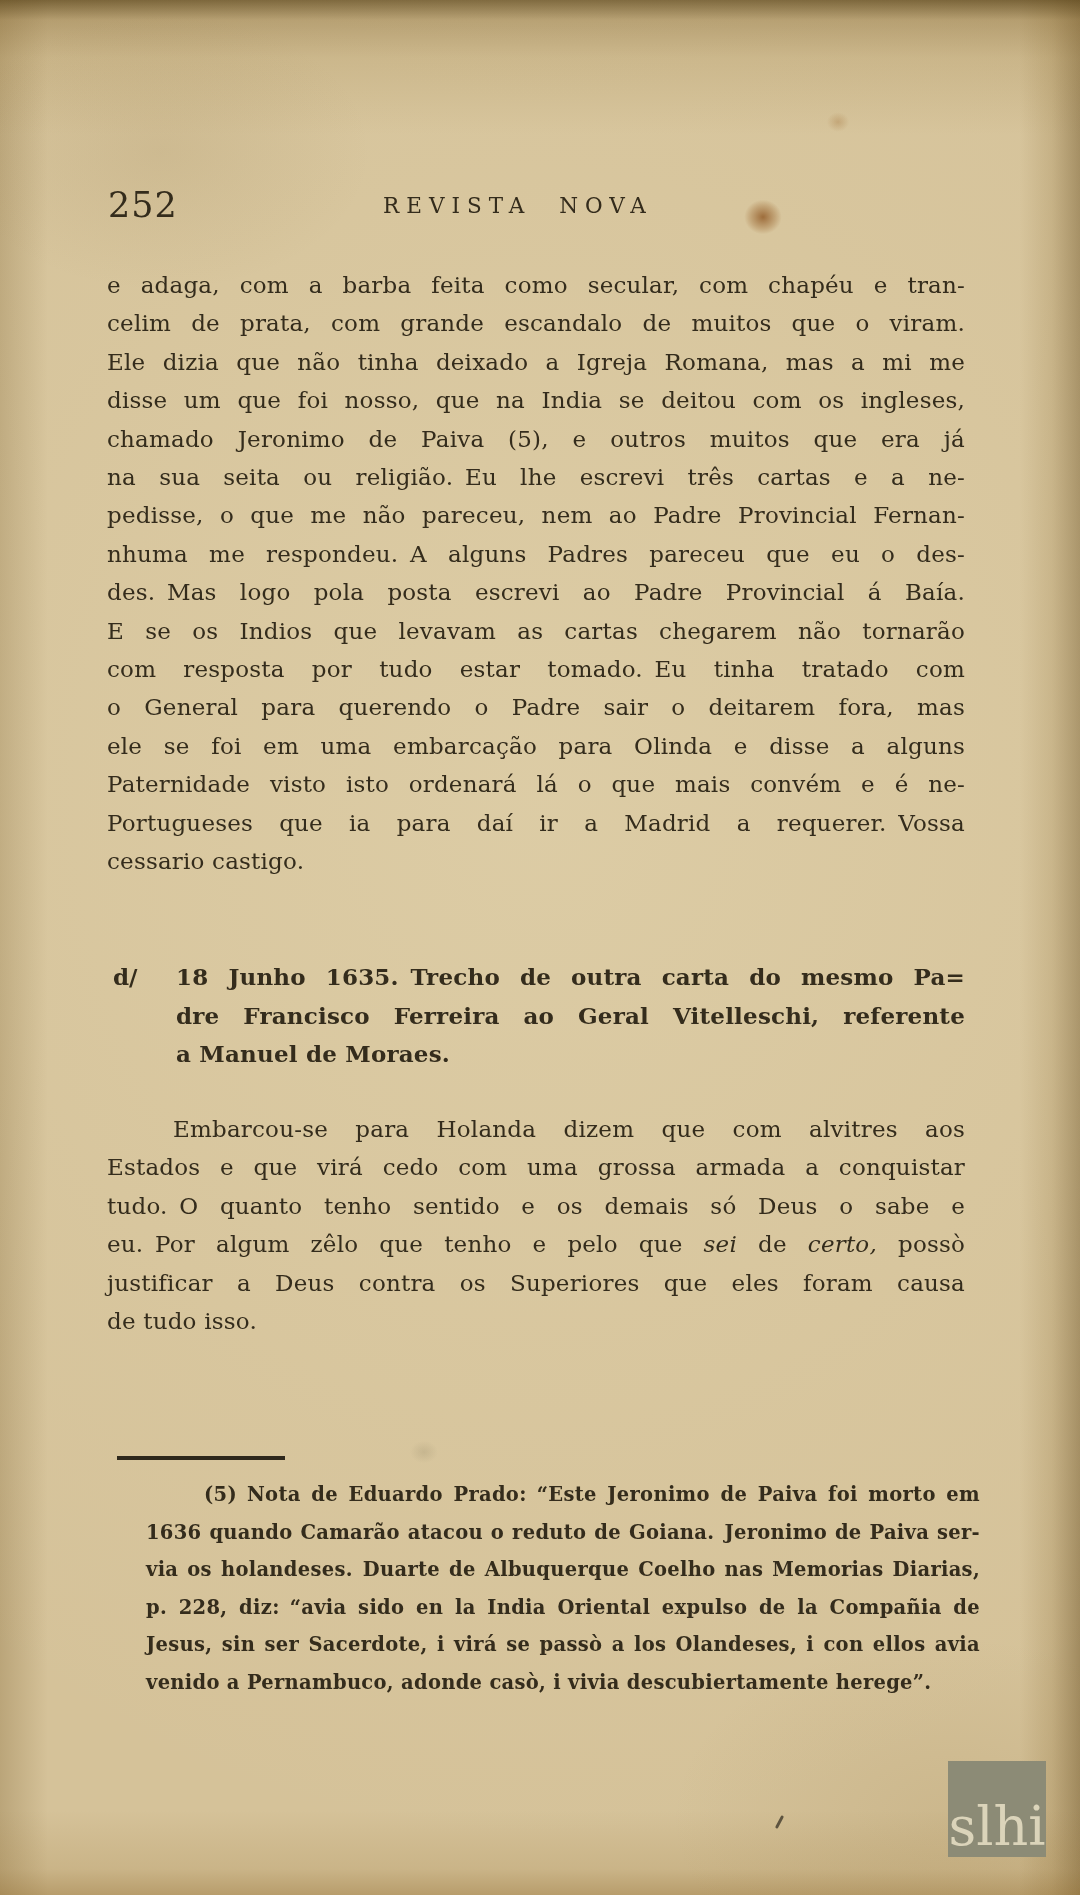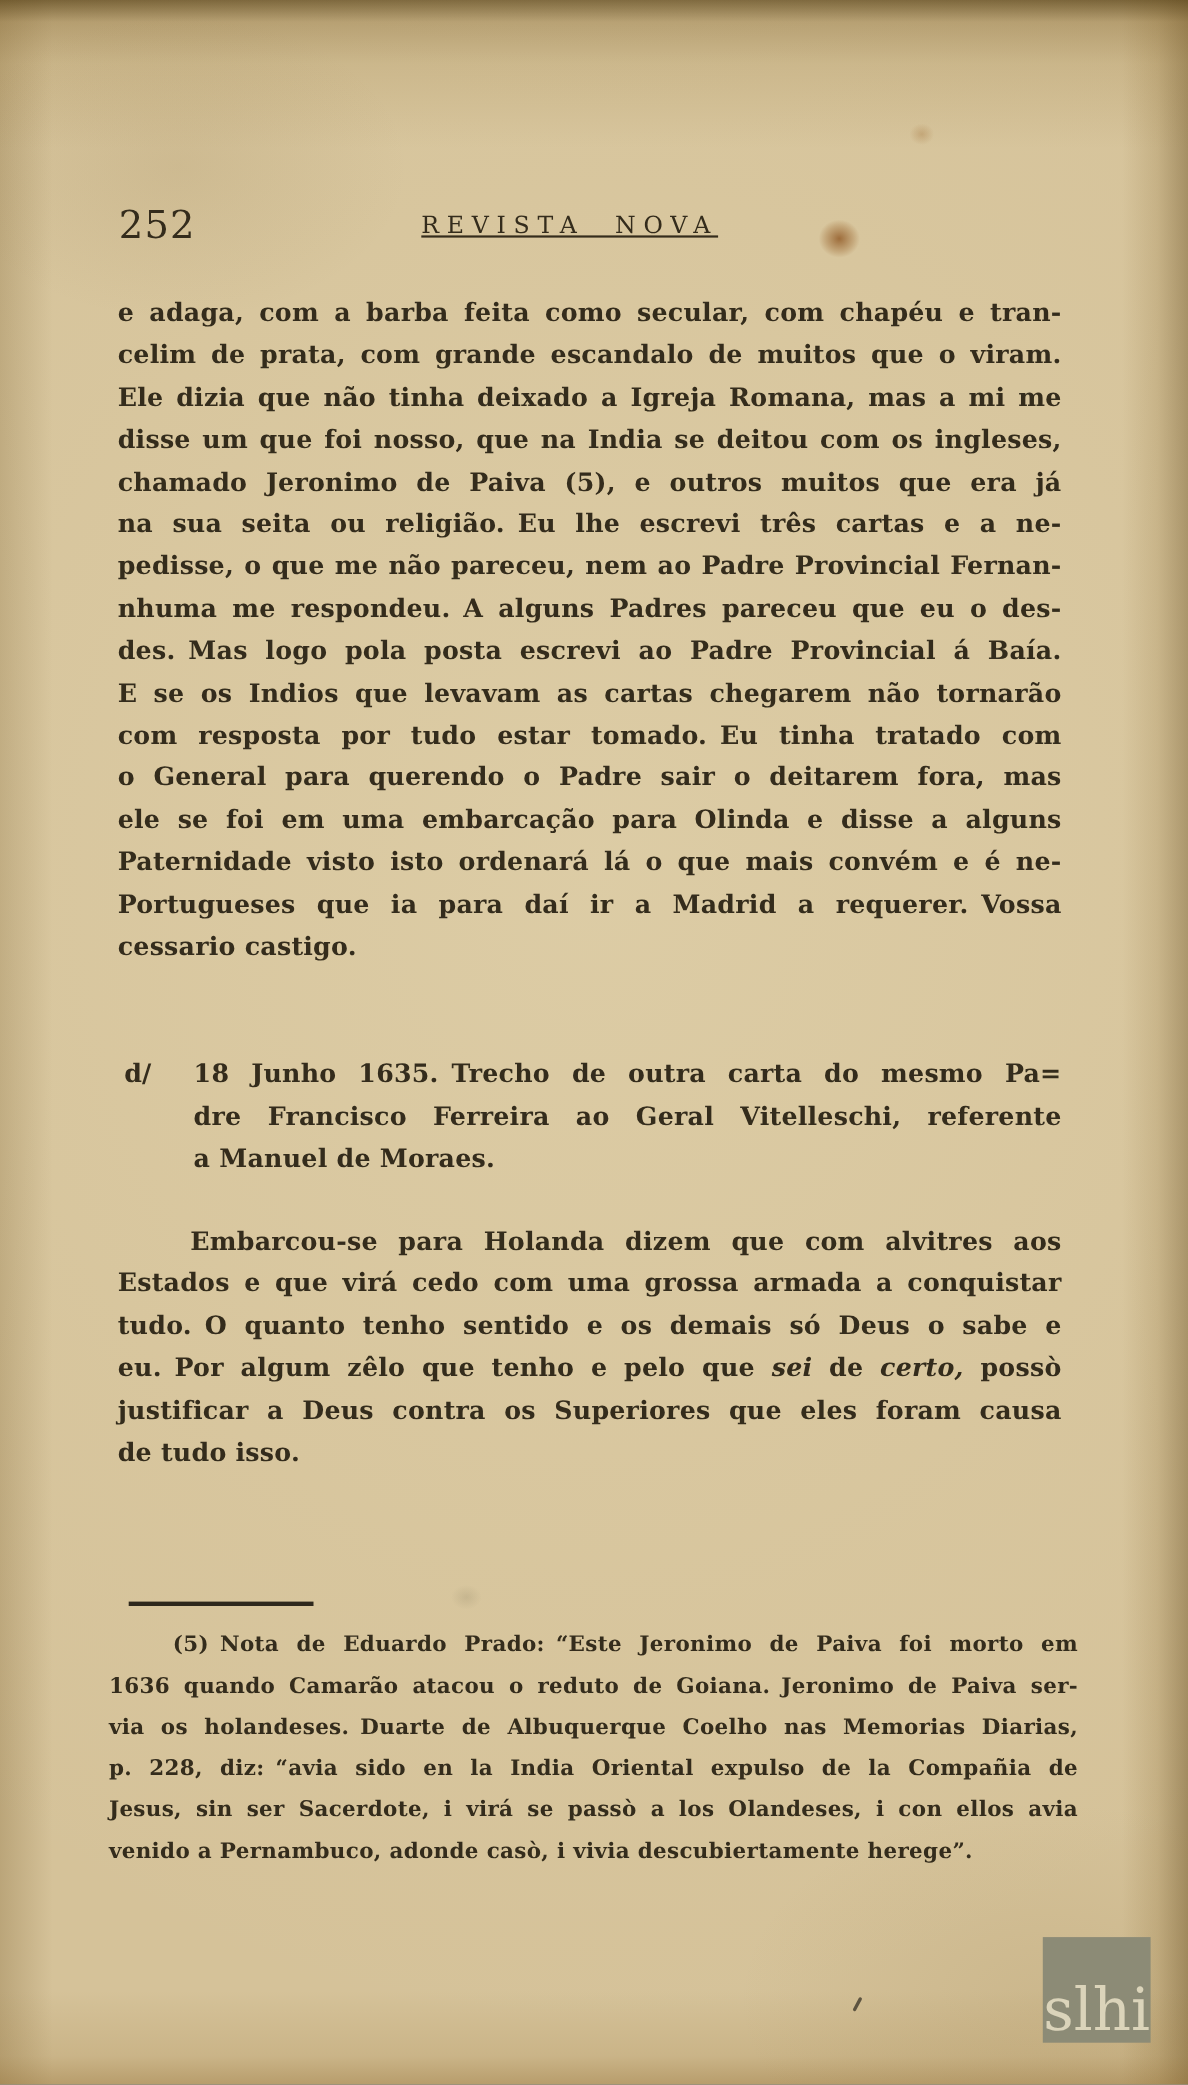--- a/index.html
+++ b/index.html
@@ -20,43 +20,43 @@
   .page::before{
     content:"";position:absolute;inset:0;pointer-events:none;
     background:
       radial-gradient(26px 24px at 763px 217px, rgba(138,79,26,0.75), rgba(150,95,40,0.30) 48%, rgba(0,0,0,0) 72%),
       radial-gradient(16px 14px at 838px 122px, rgba(150,95,35,0.28), rgba(0,0,0,0) 70%),
       radial-gradient(20px 16px at 424px 1452px, rgba(120,110,80,0.18), rgba(0,0,0,0) 70%),
       radial-gradient(300px 200px at 15% 8%, rgba(120,92,45,0.10), rgba(0,0,0,0) 70%),
       radial-gradient(400px 260px at 88% 96%, rgba(135,105,50,0.12), rgba(0,0,0,0) 70%);
   }
   .abs{position:absolute;}
-  .line{display:block;font-weight:bold;}
+  .line{display:block;}
   
   .pagenum{left:108px;top:190px;font-size:35px;line-height:30px;letter-spacing:1px;}
-  .runhead{left:383px;top:195px;font-size:21.5px;line-height:22px;letter-spacing:7px;word-spacing:14px;text-decoration:underline;}
+  .runhead{left:383px;top:195px;font-size:21.5px;line-height:22px;letter-spacing:7px;word-spacing:14px;}
   
   .body-block{left:107px;width:858px;font-size:23px;line-height:38.4px;letter-spacing:0.2px;
     text-align:justify;}
   .body-block .line{text-align:justify;text-align-last:justify;}
   .body-block .line.last{text-align-last:left;}
   #p1{top:266px;}
   #p2{top:1110px;}
   #p2 .indent{text-indent:66px;}
   
   .hmarker{left:113px;top:958px;font-size:23px;line-height:38.5px;font-weight:bold;}
   .heading{left:176px;top:958px;width:789px;font-size:23px;line-height:38.5px;font-weight:bold;
     letter-spacing:0.2px;}
   .heading .line{text-align:justify;text-align-last:justify;}
   .heading .line.last{text-align-last:left;}
   
   .fnrule{left:117px;top:1456px;width:168px;height:4px;background:#2e281c;}
   .footnote{left:99px;top:1476px;width:881px;font-size:19.5px;line-height:37.5px;font-weight:bold;
     letter-spacing:0.3px;}
-  .footnote .line{text-align:justify;text-align-last:justify;}
+  .footnote .line{text-align:justify;text-align-last:justify;margin-left:47px;}
   .footnote .line.last{text-align-last:left;}
   .footnote .indent{text-indent:58px;}
   em{font-style:italic;}
   
   .wm{left:948px;top:1761px;width:98px;height:96px;background:#8c8b76;
     display:flex;align-items:flex-end;justify-content:center;}
   .wm span{font-size:54px;line-height:60px;color:#dbd4ba;letter-spacing:0px;}
   
   .penmark{left:778px;top:1815px;width:3px;height:14px;background:rgba(64,58,44,0.8);
     transform:rotate(28deg);border-radius:2px;}

